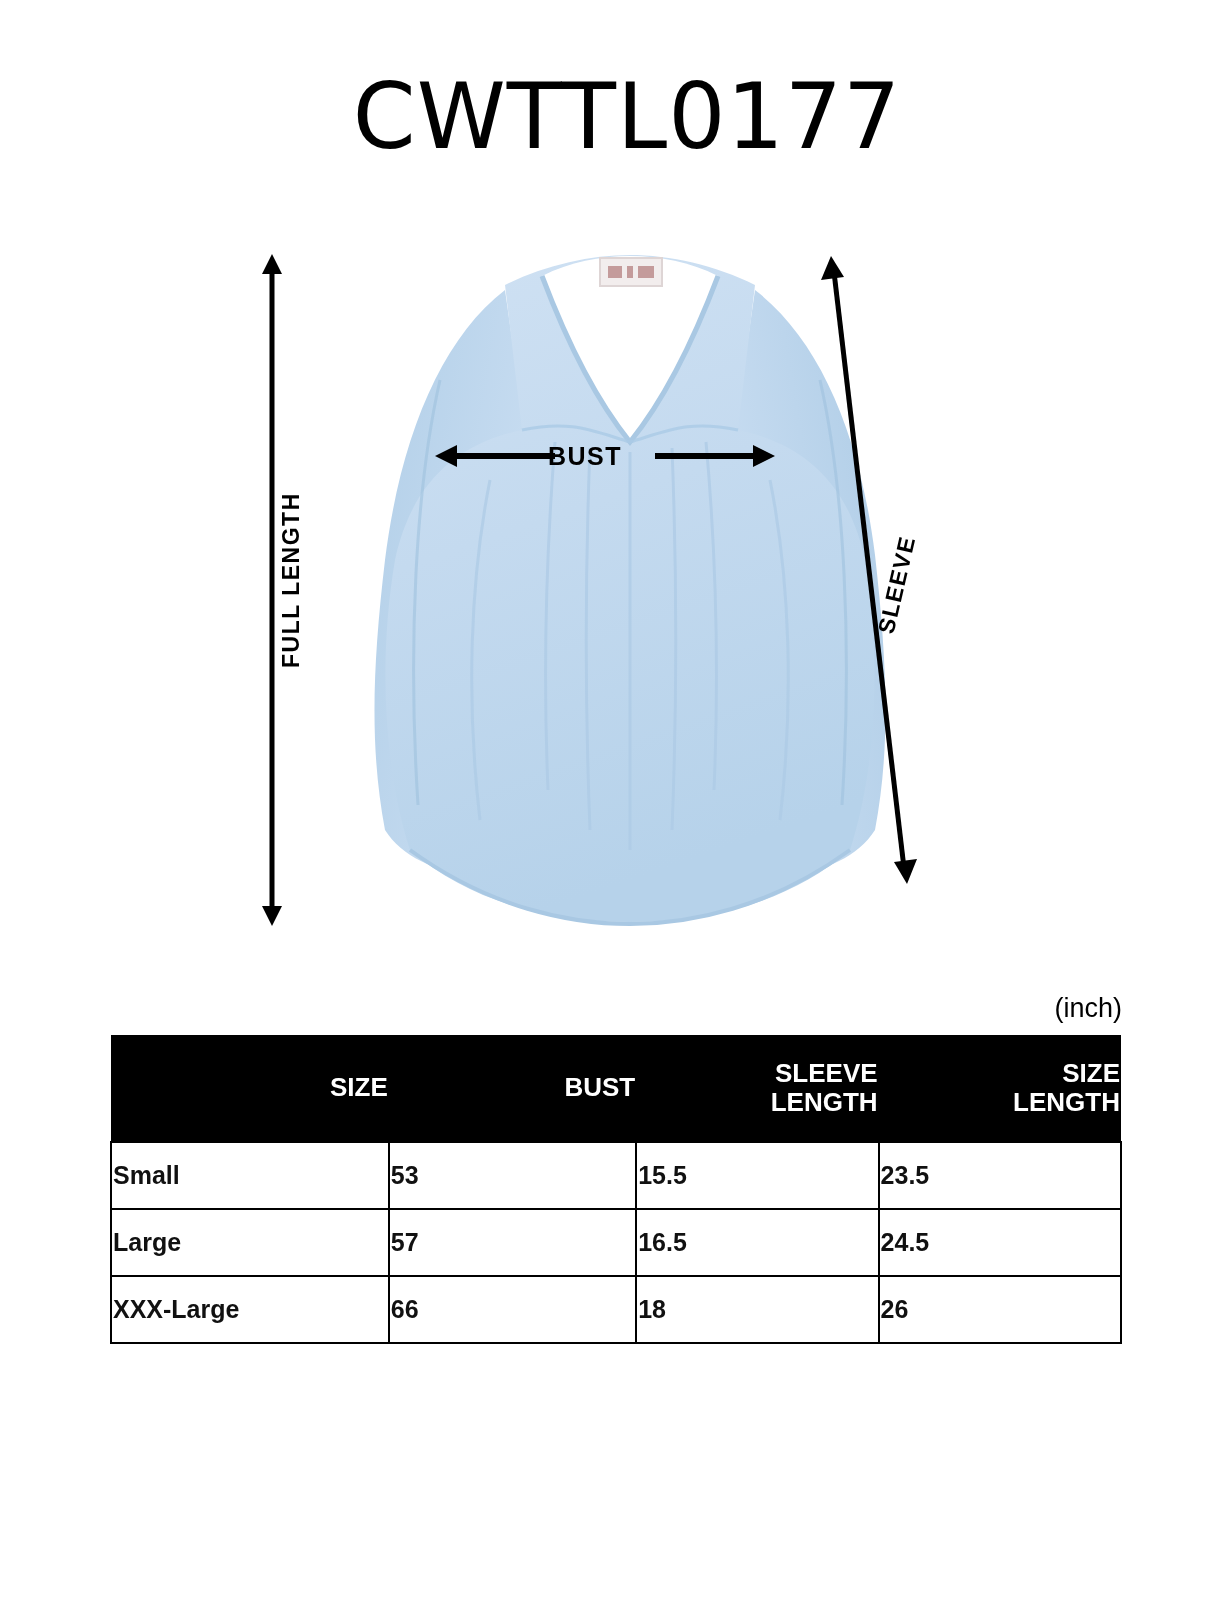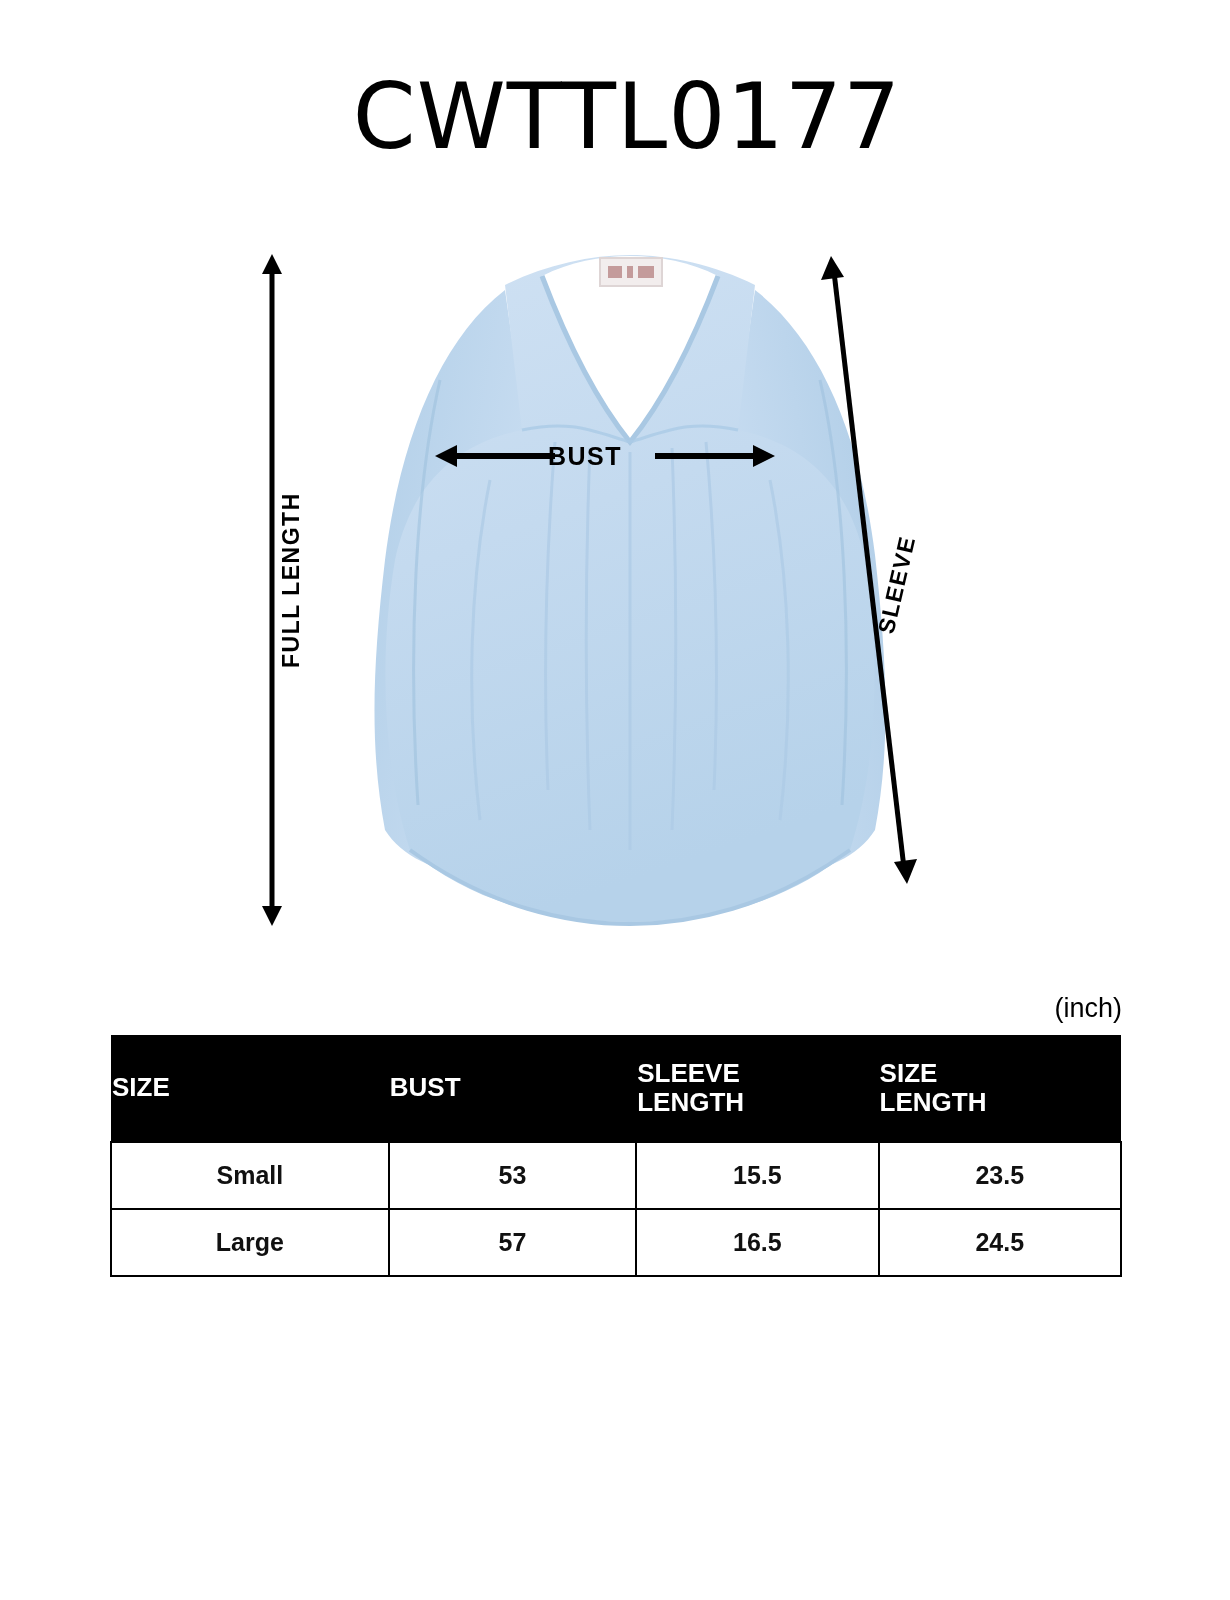--- a/index.html
+++ b/index.html
@@ -101,28 +101,28 @@
     width: 100%;
     table-layout: fixed;
   }
   thead th {
     background: #000000;
     color: #ffffff;
     font-size: 26px;
     font-weight: bold;
     height: 104px;
     vertical-align: middle;
-    text-align: left;
+    text-align: right;
     line-height: 1.12;
     border: none;
   }
   tbody td {
     border: 2px solid #000000;
     height: 63px;
-    text-align: center;
+    text-align: left;
     vertical-align: middle;
     font-size: 25px;
     font-weight: bold;
     color: #111111;
   }
   tbody td.size-cell { font-size: 25px; }
   col.c1 { width: 27.5%; }
   col.c2 { width: 24.5%; }
   col.c3 { width: 24%; }
   col.c4 { width: 24%; }
@@ -258,15 +258,21 @@
         <td>53</td>
         <td>15.5</td>
         <td>23.5</td>
       </tr>
       <tr>
         <td class="size-cell">Large</td>
         <td>57</td>
         <td>16.5</td>
         <td>24.5</td>
       </tr>
+      <tr>
+        <td class="size-cell">XXX-Large</td>
+        <td>66</td>
+        <td>18</td>
+        <td>26</td>
+      </tr>
     </tbody>
   </table>
 </div>
 
 </body></html>

